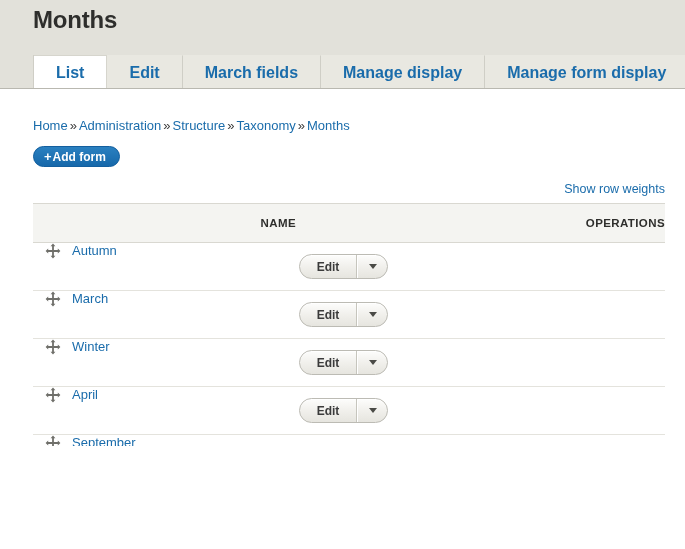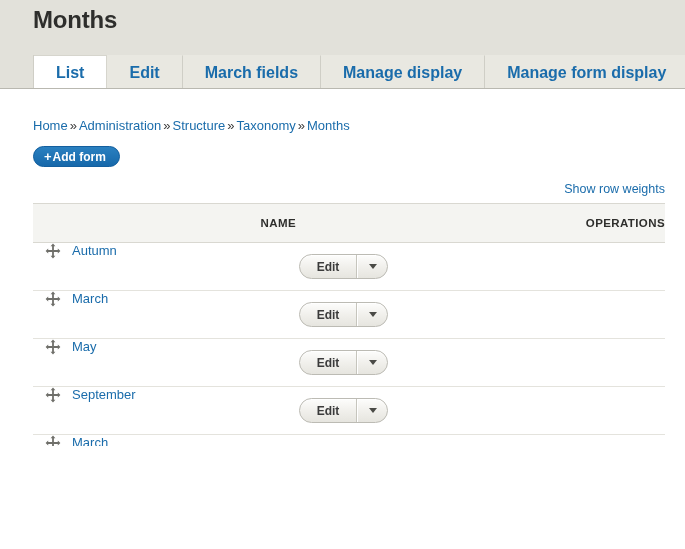--- a/index.html
+++ b/index.html
@@ -340,60 +340,80 @@
                 </span>
               </div>
             </td>
           </tr>
           <tr>
             <td>
               <div class="cell-name">
                 <span class="drag-handle"><svg viewBox="0 0 16 16" width="16" height="16" aria-hidden="true">
                     <path fill="#6f6f6a" d="M8 0.6 L10.4 3.2 L8.9 3.2 L8.9 7.1 L12.8 7.1 L12.8 5.6 L15.4 8 L12.8 10.4 L12.8 8.9 L8.9 8.9 L8.9 12.8 L10.4 12.8 L8 15.4 L5.6 12.8 L7.1 12.8 L7.1 8.9 L3.2 8.9 L3.2 10.4 L0.6 8 L3.2 5.6 L3.2 7.1 L7.1 7.1 L7.1 3.2 L5.6 3.2 Z"></path>
                   </svg></span>
-                <a class="term-link">May</a>
+                <a class="term-link">Winter</a>
               </div>
             </td>
             <td>
               <div class="cell-ops">
                 <span class="dropbutton">
                   <span class="edit-btn">Edit</span>
                   <span class="toggle-btn">
                     <span class="caret"></span>
                   </span>
                 </span>
               </div>
             </td>
           </tr>
           <tr>
             <td>
               <div class="cell-name">
                 <span class="drag-handle"><svg viewBox="0 0 16 16" width="16" height="16" aria-hidden="true">
                     <path fill="#6f6f6a" d="M8 0.6 L10.4 3.2 L8.9 3.2 L8.9 7.1 L12.8 7.1 L12.8 5.6 L15.4 8 L12.8 10.4 L12.8 8.9 L8.9 8.9 L8.9 12.8 L10.4 12.8 L8 15.4 L5.6 12.8 L7.1 12.8 L7.1 8.9 L3.2 8.9 L3.2 10.4 L0.6 8 L3.2 5.6 L3.2 7.1 L7.1 7.1 L7.1 3.2 L5.6 3.2 Z"></path>
                   </svg></span>
-                <a class="term-link">September</a>
+                <a class="term-link">April</a>
               </div>
             </td>
             <td>
               <div class="cell-ops">
                 <span class="dropbutton">
                   <span class="edit-btn">Edit</span>
                   <span class="toggle-btn">
                     <span class="caret"></span>
                   </span>
                 </span>
               </div>
             </td>
           </tr>
           <tr>
             <td>
               <div class="cell-name">
                 <span class="drag-handle"><svg viewBox="0 0 16 16" width="16" height="16" aria-hidden="true">
                     <path fill="#6f6f6a" d="M8 0.6 L10.4 3.2 L8.9 3.2 L8.9 7.1 L12.8 7.1 L12.8 5.6 L15.4 8 L12.8 10.4 L12.8 8.9 L8.9 8.9 L8.9 12.8 L10.4 12.8 L8 15.4 L5.6 12.8 L7.1 12.8 L7.1 8.9 L3.2 8.9 L3.2 10.4 L0.6 8 L3.2 5.6 L3.2 7.1 L7.1 7.1 L7.1 3.2 L5.6 3.2 Z"></path>
                   </svg></span>
+                <a class="term-link">September</a>
+              </div>
+            </td>
+            <td>
+              <div class="cell-ops">
+                <span class="dropbutton">
+                  <span class="edit-btn">Edit</span>
+                  <span class="toggle-btn">
+                    <span class="caret"></span>
+                  </span>
+                </span>
+              </div>
+            </td>
+          </tr>
+          <tr>
+            <td>
+              <div class="cell-name">
+                <span class="drag-handle"><svg viewBox="0 0 16 16" width="16" height="16" aria-hidden="true">
+                    <path fill="#6f6f6a" d="M8 0.6 L10.4 3.2 L8.9 3.2 L8.9 7.1 L12.8 7.1 L12.8 5.6 L15.4 8 L12.8 10.4 L12.8 8.9 L8.9 8.9 L8.9 12.8 L10.4 12.8 L8 15.4 L5.6 12.8 L7.1 12.8 L7.1 8.9 L3.2 8.9 L3.2 10.4 L0.6 8 L3.2 5.6 L3.2 7.1 L7.1 7.1 L7.1 3.2 L5.6 3.2 Z"></path>
+                  </svg></span>
                 <a class="term-link">March</a>
               </div>
             </td>
             <td>
               <div class="cell-ops">
                 <span class="dropbutton">
                   <span class="edit-btn">Edit</span>
                   <span class="toggle-btn"></span>
                 </span>
               </div>

